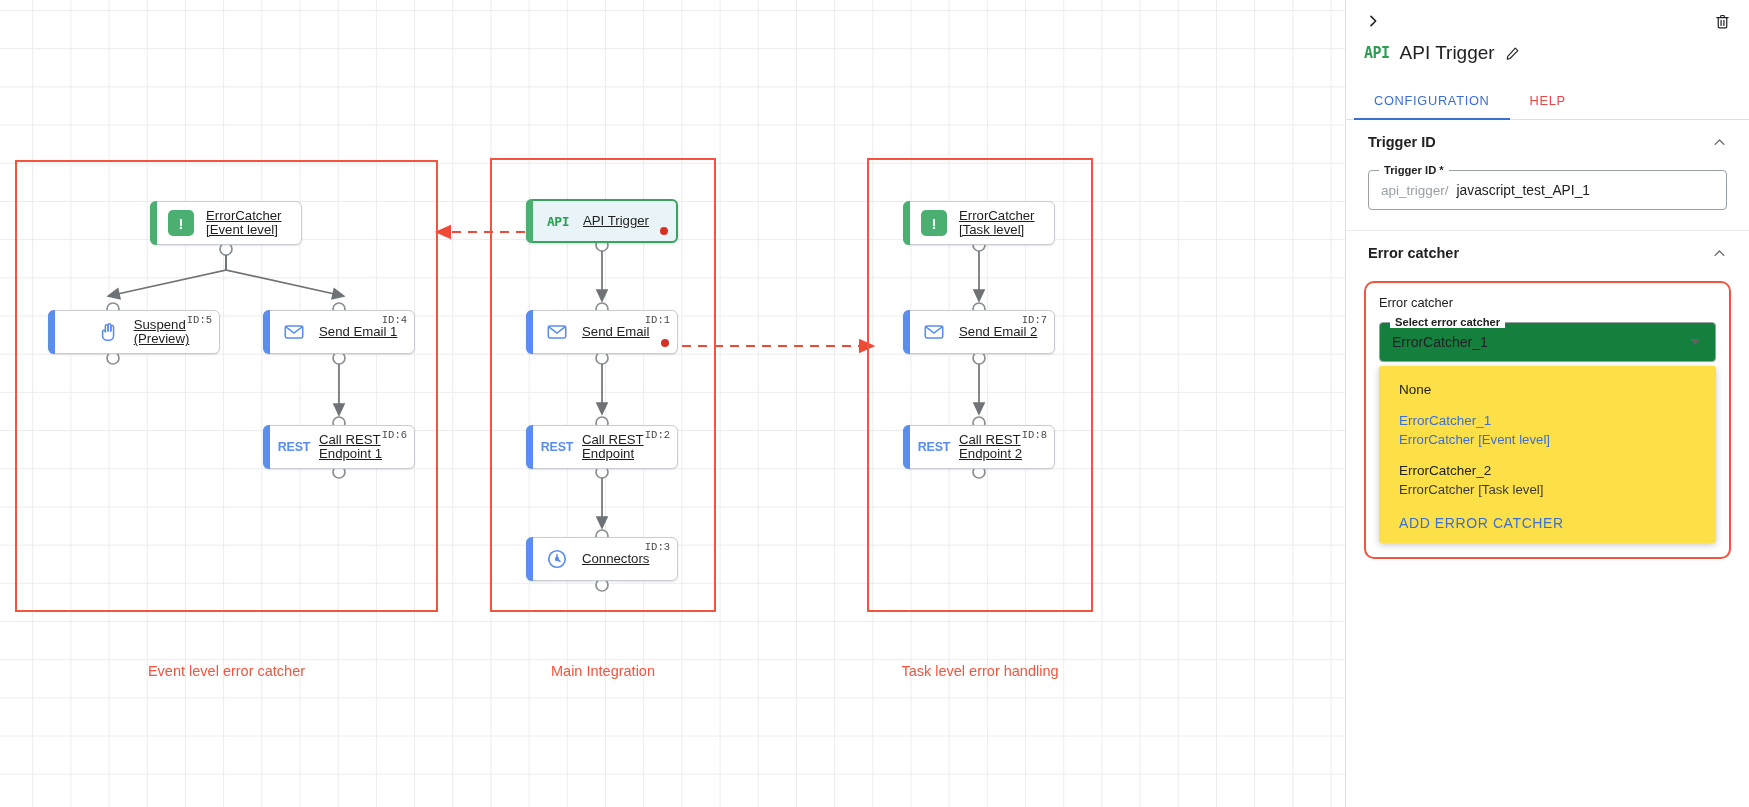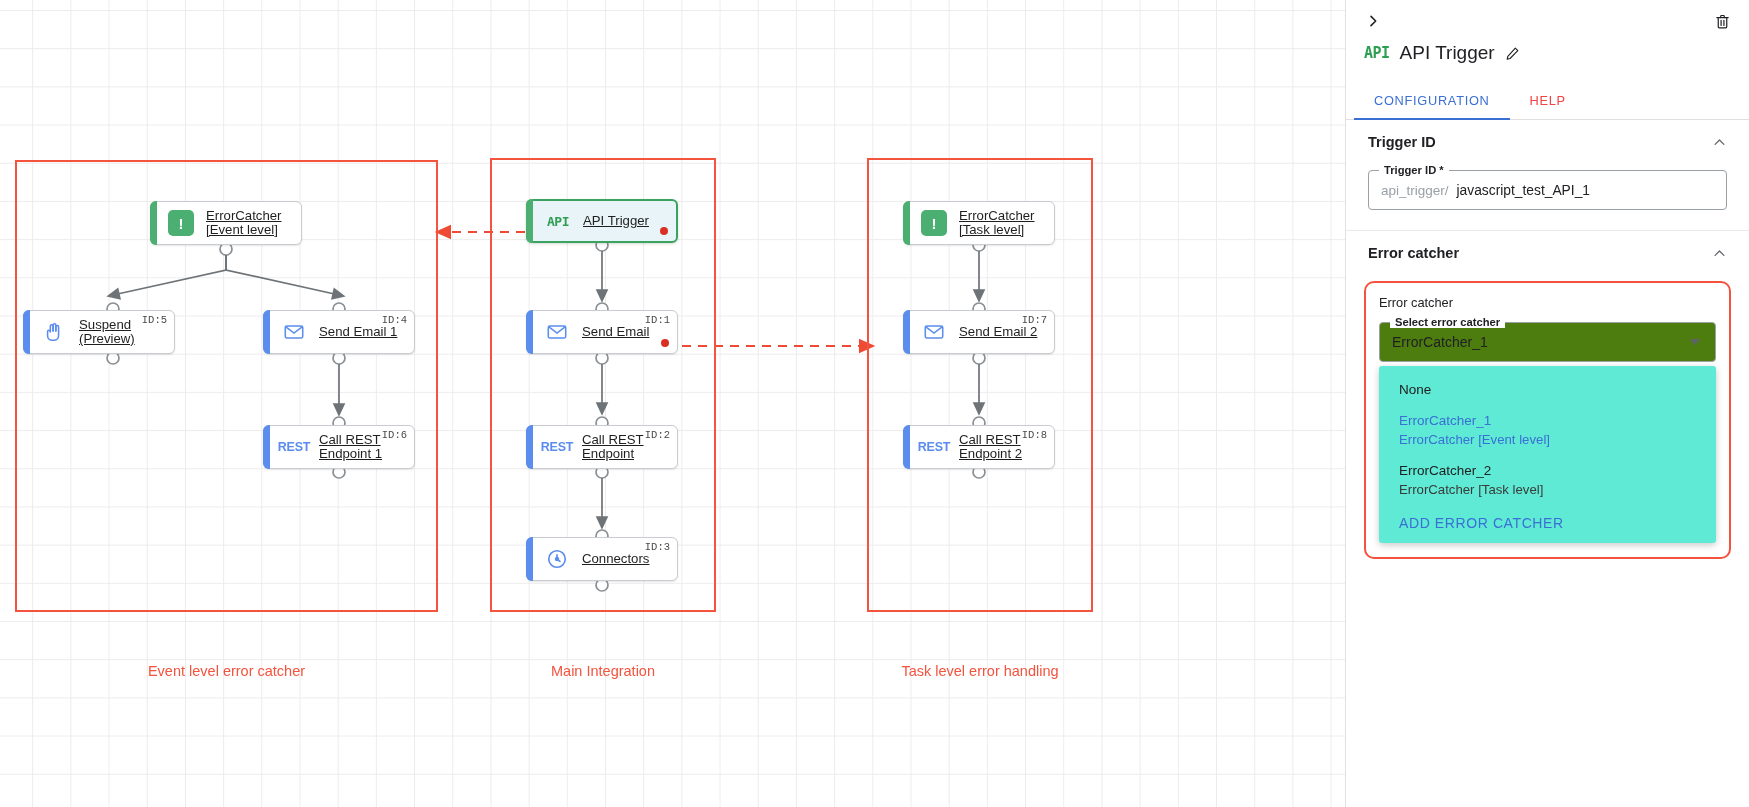--- a/index.html
+++ b/index.html
@@ -210,33 +210,33 @@
     position: relative;
   }
   .err-label { font-size: 12.8px; color: #202124; margin-bottom: 12px; }
   .select-field {
     position: relative;
     height: 40px;
     border: 1px solid #9aa0a6;
     border-radius: 4px;
     display: flex; align-items: center; justify-content: space-between;
     padding: 0 15px 0 12px;
-    background: #4d7c0f;
+    background: #15803d;
     cursor: pointer;
   }
   .select-value { font-size: 14px; color: #202124; }
   .caret {
     width: 0; height: 0;
     border-left: 5px solid transparent;
     border-right: 5px solid transparent;
     border-top: 6px solid #5f6368;
   }
   .dropdown {
     margin-top: 4px;
-    background: #5eead4;
+    background: #fde047;
     box-shadow: 0 2px 7px rgba(0,0,0,0.22);
     border-radius: 3px;
     padding: 8px 0 10px 0;
   }
   .dd-item { padding: 6px 20px; cursor: pointer; }
   .dd-primary { font-size: 13.5px; color: #202124; line-height: 19px; }
   .dd-secondary { font-size: 13.2px; color: #3a3a3a; line-height: 19px; }
   .dd-item.selected .dd-primary,
   .dd-item.selected .dd-secondary { color: #3b6fd4; }
   .dd-action {
@@ -308,21 +308,21 @@
 
     <div class="node green" style="left:150px; top:201px; width:152px;">
       <div class="accent"></div>
       <div class="ico">
         <div class="err-badge">!</div>
       </div>
       <div class="ntext">ErrorCatcher
 [Event level]</div>
     </div>
 
-    <div class="node blue" style="left:23px; top:310px; width:152px;">
+    <div class="node blue" style="left:48px; top:310px; width:172px;justify-content:center;">
       <div class="accent"></div>
       <div class="ico">
         <svg width="22" height="22" viewBox="0 0 24 24" fill="none" stroke="#5b8def" stroke-width="1.7" stroke-linecap="round" stroke-linejoin="round">
           <path d="M8 12V5.5a1.5 1.5 0 1 1 3 0V11"></path>
           <path d="M11 11V4.5a1.5 1.5 0 1 1 3 0V11"></path>
           <path d="M14 11V6.5a1.5 1.5 0 1 1 3 0V16a5 5 0 0 1-5 5h-2a5 5 0 0 1-5-5v-4.5a1.5 1.5 0 1 1 3 0"></path>
         </svg>
       </div>
       <div class="ntext">Suspend
 (Preview)</div>

